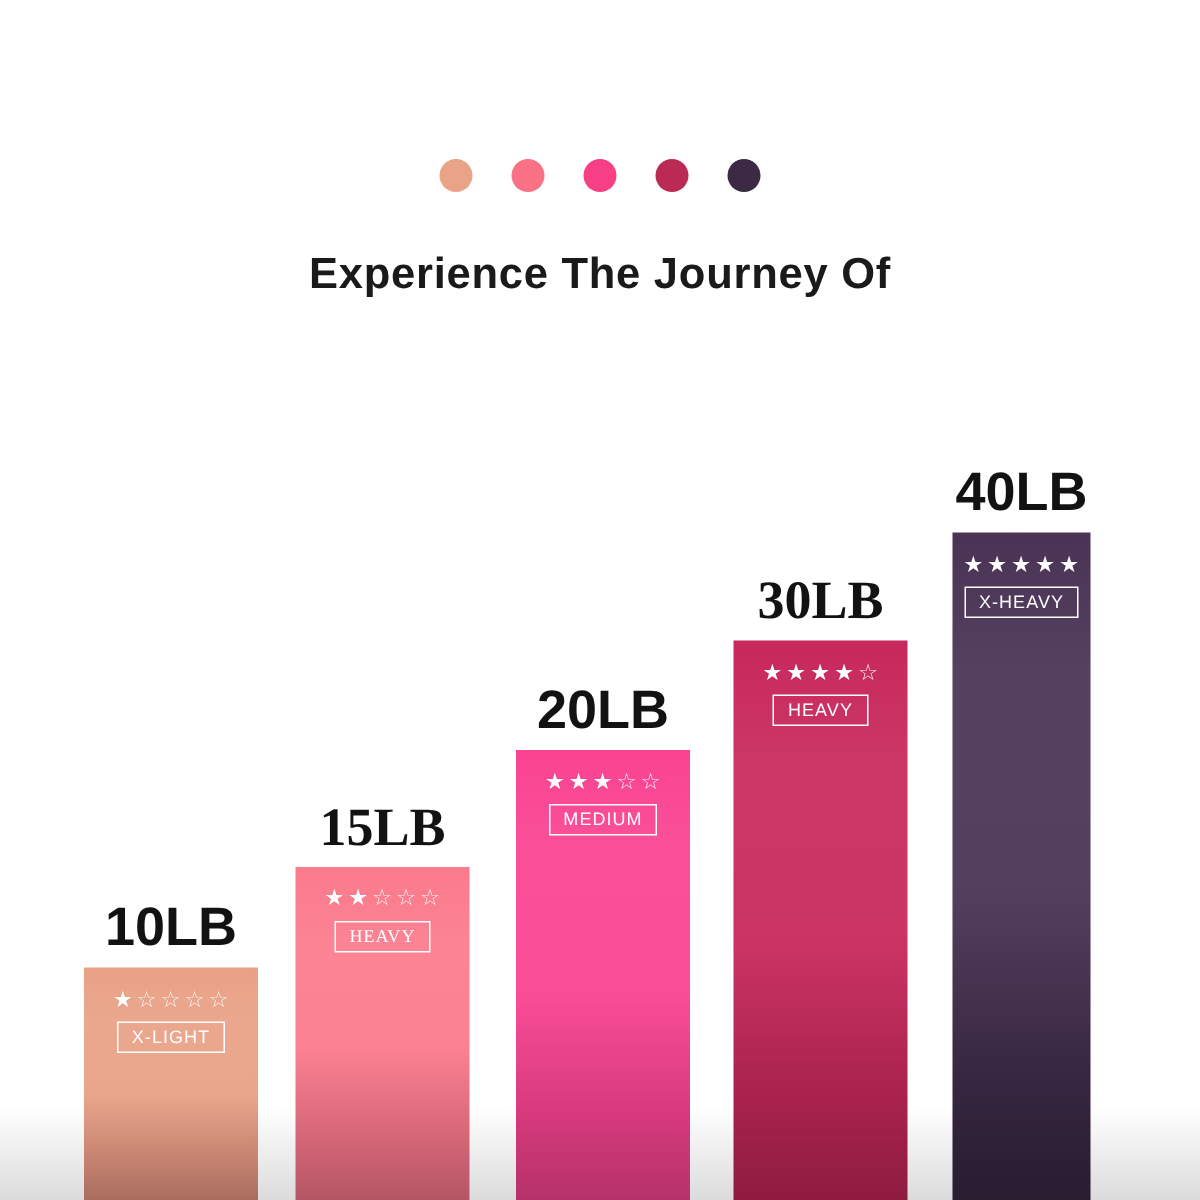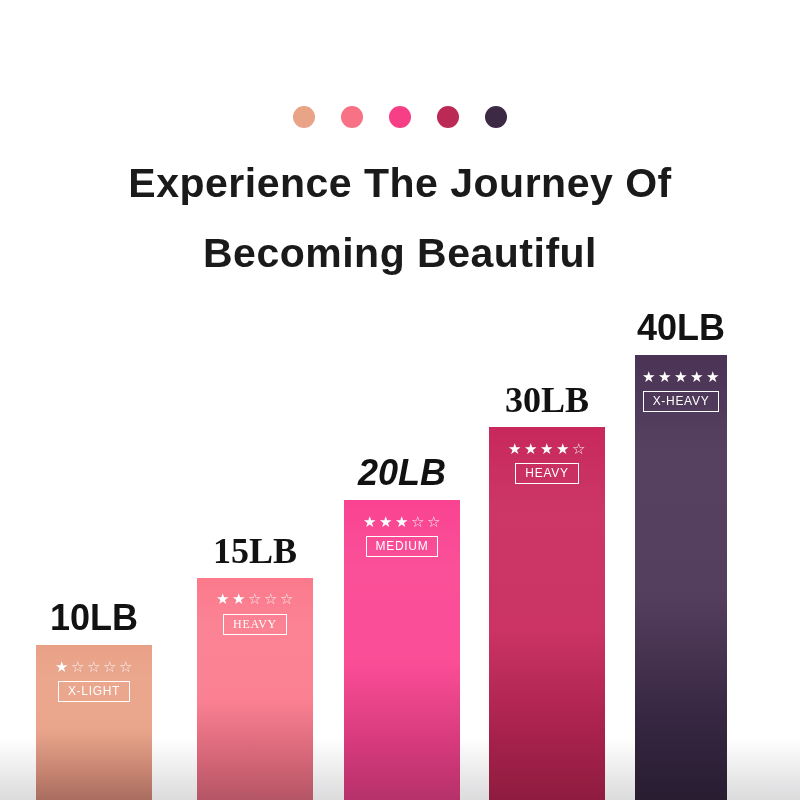--- a/index.html
+++ b/index.html
@@ -47,21 +47,21 @@
   #headline {
     position: absolute;
     top: 148px;
     left: 0;
     width: 800px;
     text-align: center;
     z-index: 3;
   }
   .headline-line {
     display: block;
-    font-size: 41px;
+    font-size: 29px;
     font-weight: bold;
     letter-spacing: 0.5px;
     color: #1a1a1a;
     line-height: 70px;
     white-space: nowrap;
   }
 
   
   #chart {
     position: absolute;
@@ -150,25 +150,24 @@
 <div id="dot-row">
     <div class="dot" style="background: rgb(233, 163, 134);"></div>
     <div class="dot" style="background: rgb(248, 113, 132);"></div>
     <div class="dot" style="background: rgb(246, 63, 133);"></div>
     <div class="dot" style="background: rgb(187, 42, 85);"></div>
     <div class="dot" style="background: rgb(60, 42, 68);"></div>
   </div>
 
 <div id="headline">
   <span class="headline-line">Experience The Journey Of</span>
-  <span class="headline-line">Becoming Beautiful</span>
 </div>
 
 <div id="chart">
-    <div class="bar-group" style="left: 36px; width: 116px; height: 207px; padding-left: 20px;">
+    <div class="bar-group" style="left: 56px; width: 116px; height: 207px; padding-left: 20px;">
       <div class="bar-weight-label" style="bottom: 161px;">10LB</div>
       <div class="bar" style="height: 155px; background: linear-gradient(rgb(233, 161, 134) 0%, rgb(233, 161, 134) 55%, rgb(192, 124, 108) 100%);">
         <div class="bar-sheen"></div>
         <div class="bar-content">
           <div class="stars">
             <span class="star">★</span>
             <span class="star empty">☆</span>
             <span class="star empty">☆</span>
             <span class="star empty">☆</span>
             <span class="star empty">☆</span>
@@ -187,21 +186,21 @@
             <span class="star">★</span>
             <span class="star empty">☆</span>
             <span class="star empty">☆</span>
             <span class="star empty">☆</span>
           </div>
           <div class="level-badge">HEAVY</div>
         </div>
       </div>
     </div>
     <div class="bar-group" style="left: 344px; width: 116px; height: 352px;">
-      <div class="bar-weight-label" style="bottom: 306px; font-style: italic;">20LB</div>
+      <div class="bar-weight-label" style="bottom: 306px;">20LB</div>
       <div class="bar" style="height: 300px; background: linear-gradient(rgb(250, 67, 145) 0%, rgb(250, 67, 145) 55%, rgb(207, 56, 120) 100%);">
         <div class="bar-sheen"></div>
         <div class="bar-content">
           <div class="stars">
             <span class="star">★</span>
             <span class="star">★</span>
             <span class="star">★</span>
             <span class="star empty">☆</span>
             <span class="star empty">☆</span>
           </div>

